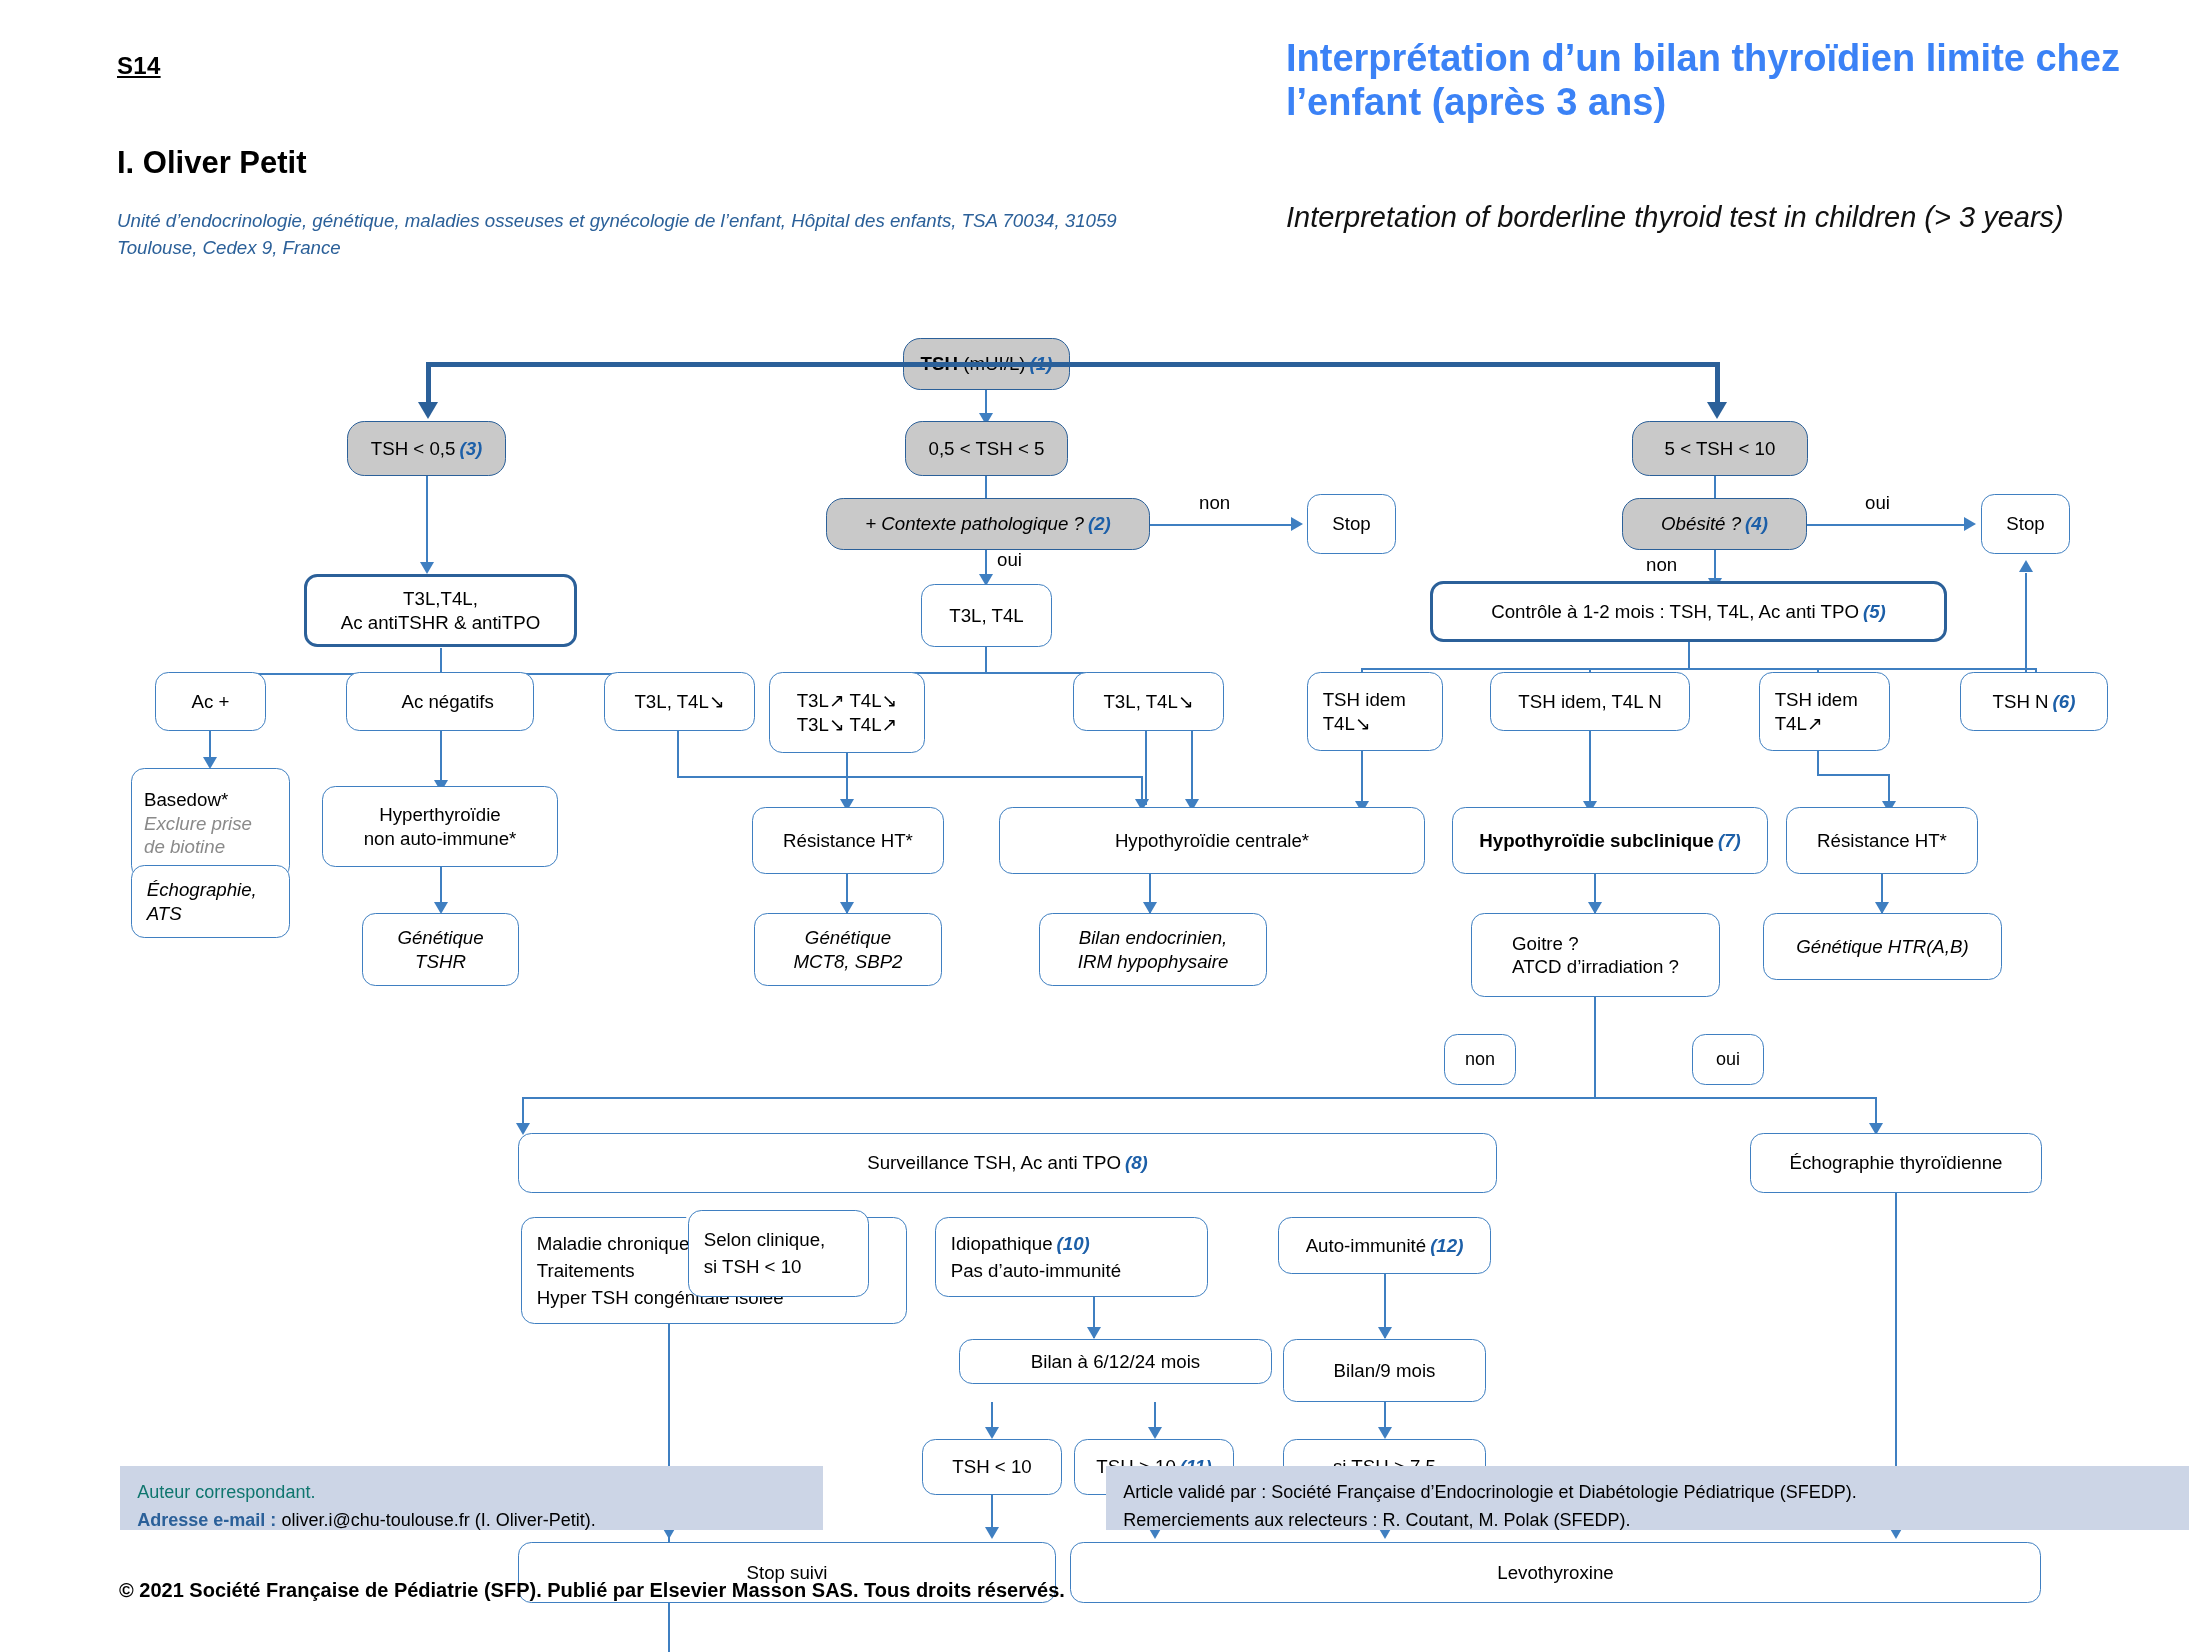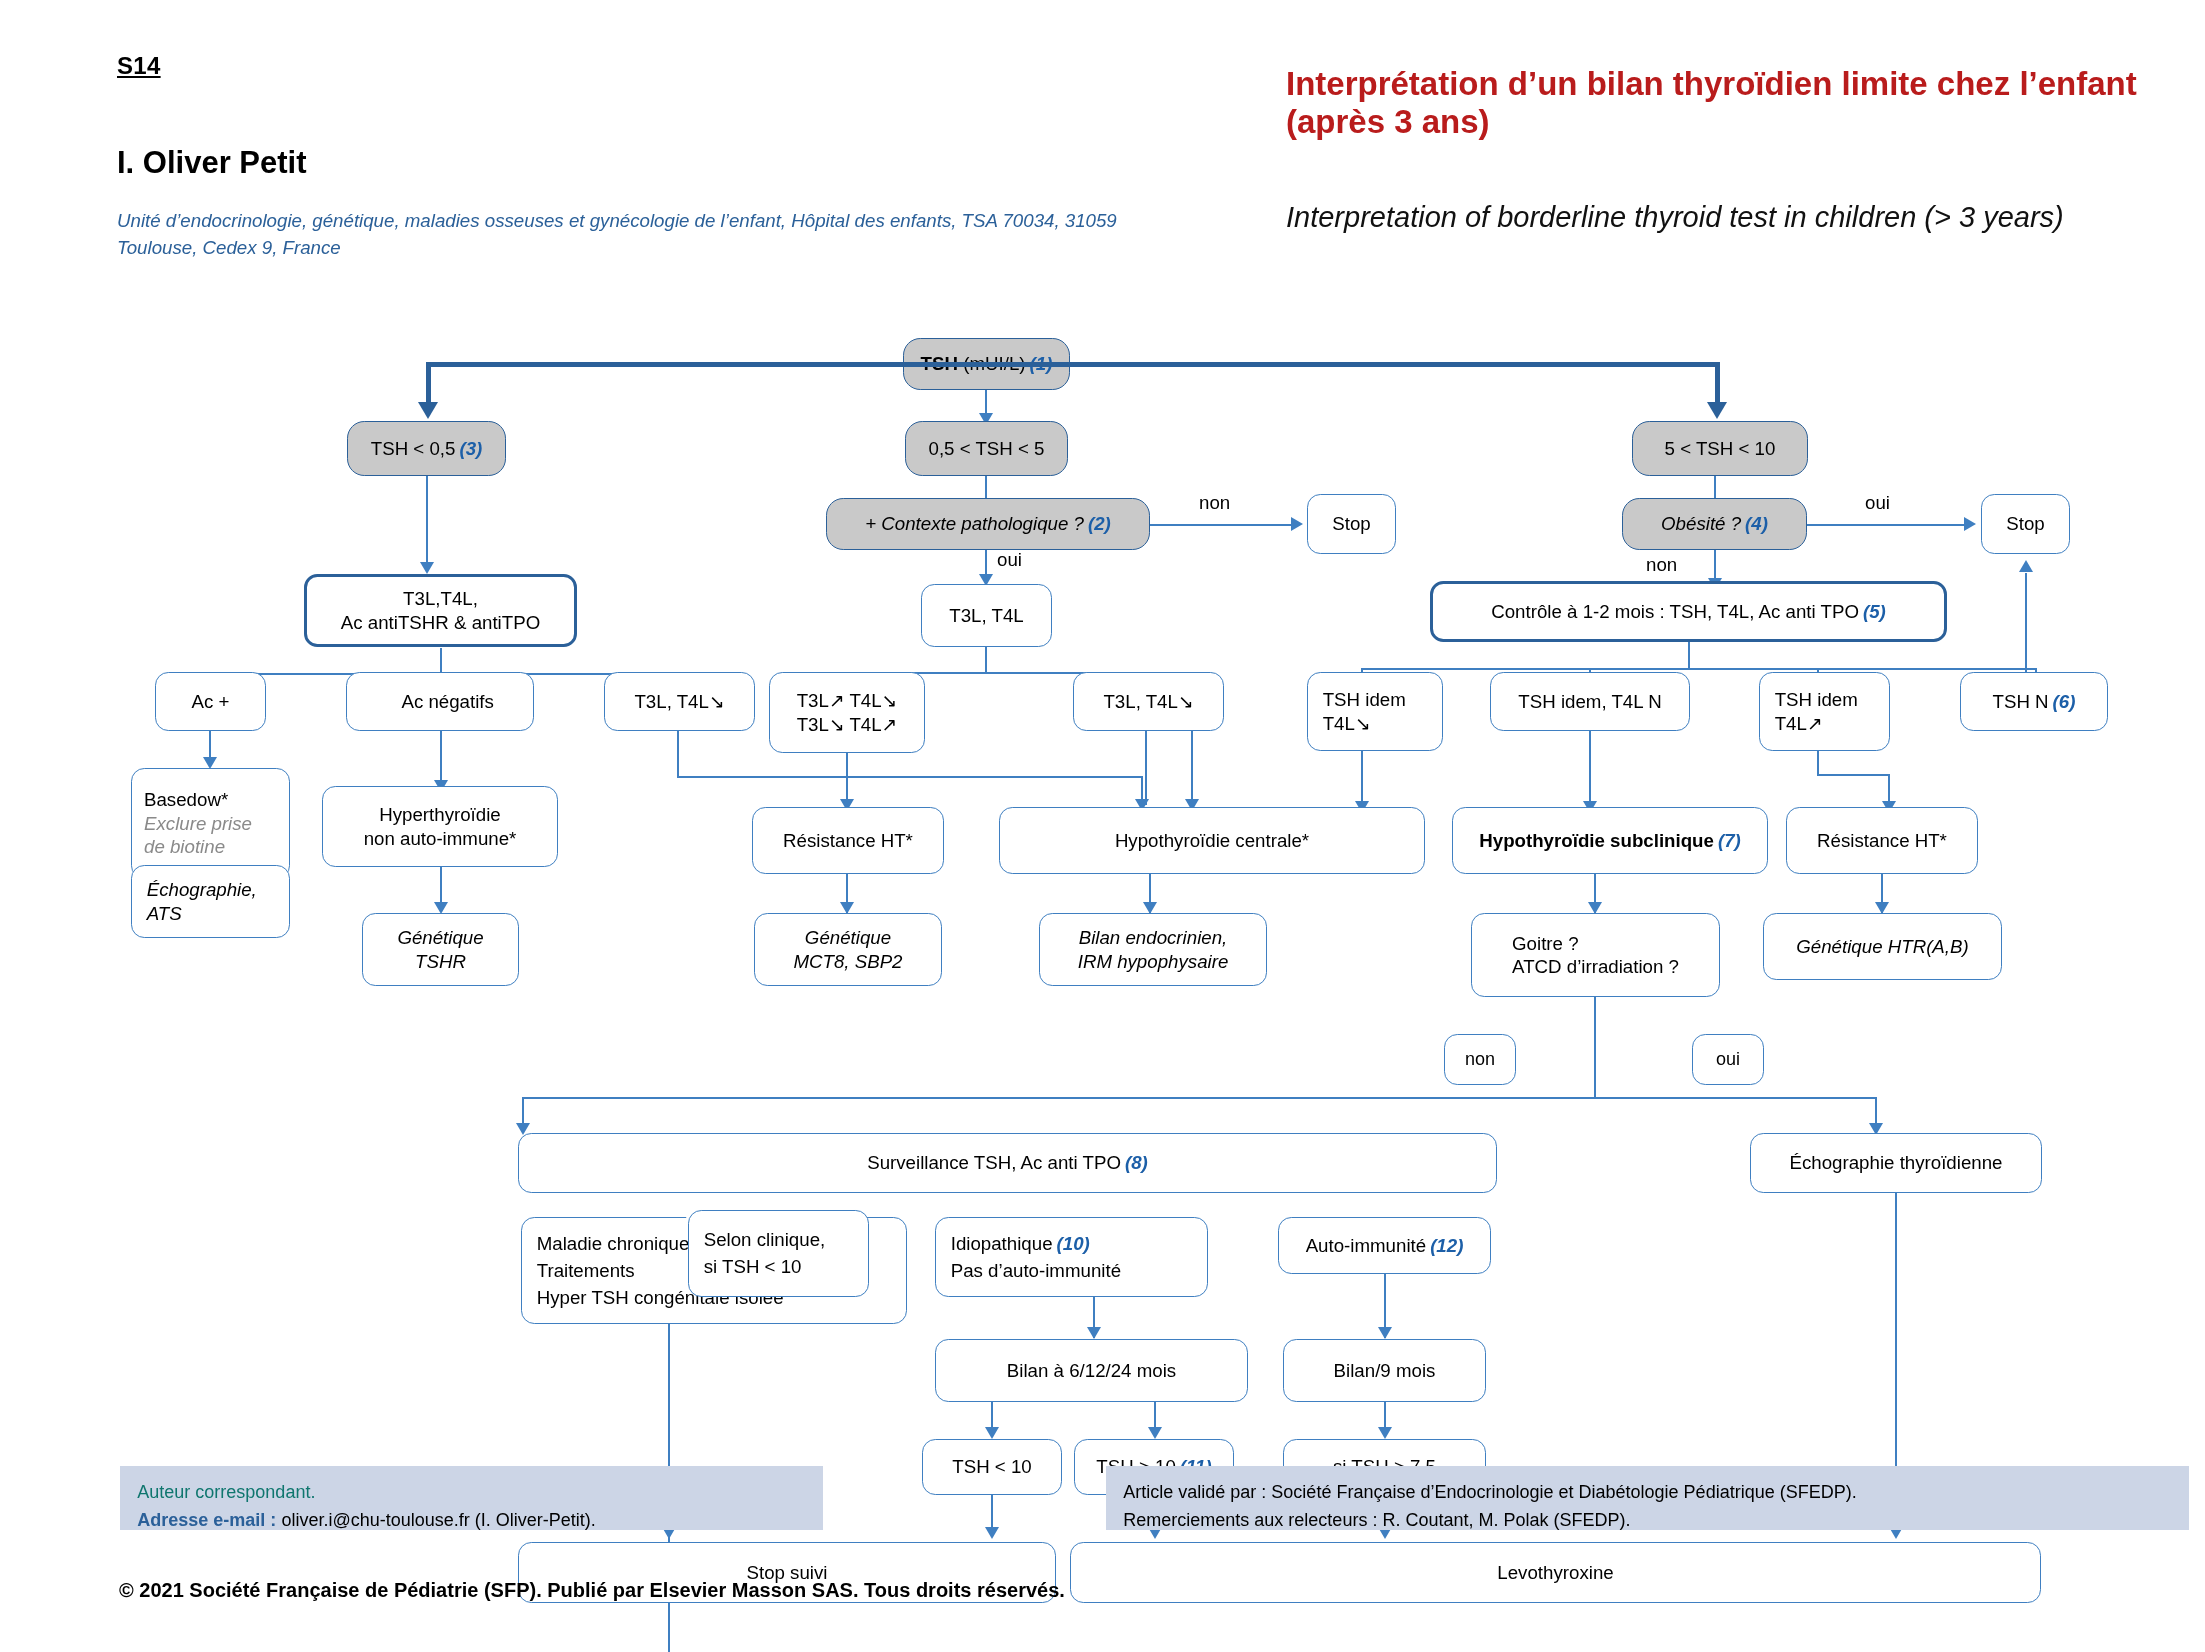--- a/index.html
+++ b/index.html
@@ -3,21 +3,21 @@
 <meta charset="utf-8">
 <style>
   html,body{margin:0;padding:0;background:#ffffff;}
   body{width:2205px;height:1652px;position:relative;font-family:"Liberation Sans",sans-serif;color:#000;}
   #page{position:relative;width:2205px;height:1652px;overflow:hidden;}
 
   .pagenum{position:absolute;left:117px;top:52px;font-size:24px;font-weight:bold;letter-spacing:0.3px;text-decoration:underline;}
   .author{position:absolute;left:117px;top:145px;font-size:31px;font-weight:bold;}
   .affil{position:absolute;left:117px;top:207px;width:1039px;font-size:18.7px;font-style:italic;color:#2b6099;line-height:1.45;}
 
-  .title{position:absolute;left:1286px;top:37px;width:886px;font-size:33px;font-weight:bold;color:#b91c1c;line-height:1.15;margin-top:28px;}
+  .title{position:absolute;left:1286px;top:37px;width:886px;font-size:38px;font-weight:bold;color:#3b82f6;line-height:1.15;}
   .subtitle{position:absolute;left:1286px;top:200px;width:886px;font-size:29px;font-style:italic;color:#111;line-height:1.22;}
 
   
   .n{position:absolute;box-sizing:border-box;border:1.3px solid #3f7fc1;border-radius:13.3px;background:#ffffff;
      display:flex;align-items:center;justify-content:center;text-align:center;font-size:18.7px;line-height:1.25;
      padding:4px 6.7px;}
   .n.grey{background:#c9c9c9;border-color:#2b6099;}
   .n.thick{border:3.3px solid #2b6099;}
   .n.ital{font-style:italic;}
   .n.bold{font-weight:bold;}
@@ -307,21 +307,21 @@
 
   <div class="n left" style="left:688px;top:1210px;width:181px;height:87px;display:flex;">
     <span style="text-align:left;line-height:1.4"><span>Selon clinique,</span><br><span>si TSH &lt; 10</span></span>
   </div>
 
   <div class="ln v" style="left:1093px;top:1297px;height:41px;"></div>
   <div class="ar" style="left:1087px;top:1327px;"></div>
   <div class="ln v" style="left:1384px;top:1274px;height:64px;"></div>
   <div class="ar" style="left:1378px;top:1327px;"></div>
 
-  <div class="n" style="left:935px;top:1339px;width:313px;height:63px;">
+  <div class="n" style="left:959px;top:1339px;width:313px;height:45px;">
     <span>Bilan à 6/12/24 mois</span>
   </div>
   <div class="n" style="left:1283px;top:1339px;width:203px;height:63px;">
     <span>Bilan/9 mois</span>
   </div>
 
   <div class="ln v" style="left:991px;top:1402px;height:33px;"></div>
   <div class="ar" style="left:985px;top:1427px;"></div>
   <div class="ln v" style="left:1154px;top:1402px;height:33px;"></div>
   <div class="ar" style="left:1148px;top:1427px;"></div>

